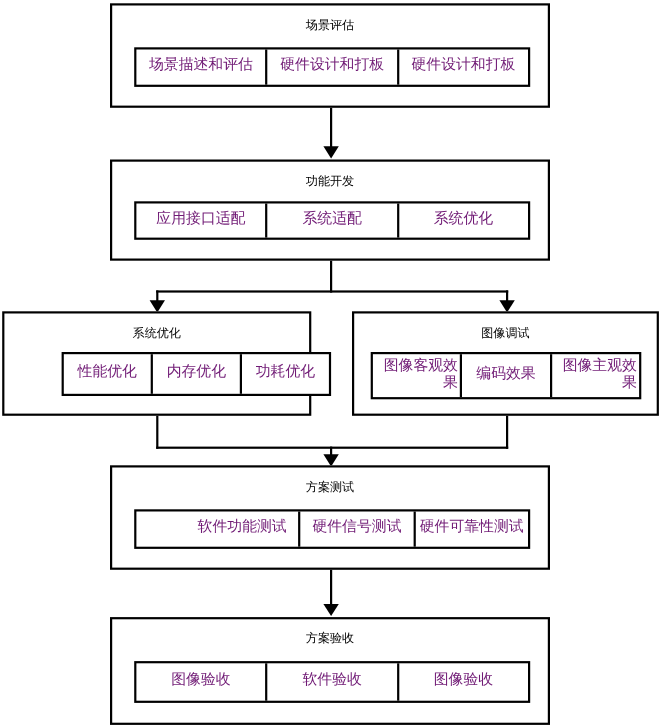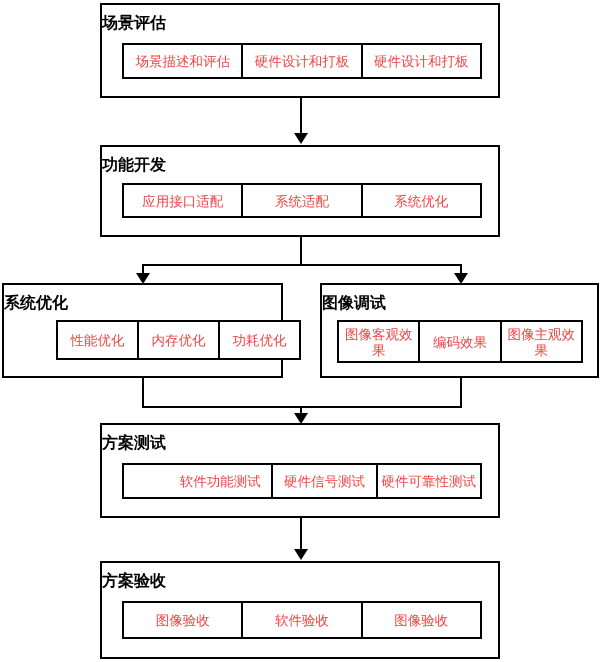--- a/index.html
+++ b/index.html
@@ -21,45 +21,46 @@
     position: absolute;
     border: 2px solid #000000;
     background: #ffffff;
     box-sizing: border-box;
   }
   .group-title {
     position: absolute;
     left: 0;
     right: 0;
     top: 8px;
-    font-size: 16px;
+    text-align: center;
+    font-size: 11px;
     line-height: 20px;
     color: #000000;
     white-space: nowrap;
-    font-weight: bold;
   }
   .cell-row {
     position: absolute;
     display: flex;
     border: 2px solid #000000;
     background: #ffffff;
     box-sizing: border-box;
   }
   .cell {
     flex: 1 1 0;
     border-right: 2px solid #000000;
     box-sizing: border-box;
     display: flex;
     align-items: center;
     justify-content: center;
-    text-align: center;
+    text-align: right;
     font-size: 13.5px;
     line-height: 16px;
-    color: #ef4444;
+    color: #701a75;
     padding: 0 2px;
+    font-family: Liberation Mono, monospace;
   }
   .cell:last-child {
     border-right: none;
   }
 
   
   .vline {
     position: absolute;
     width: 2px;
     background: #000000;

